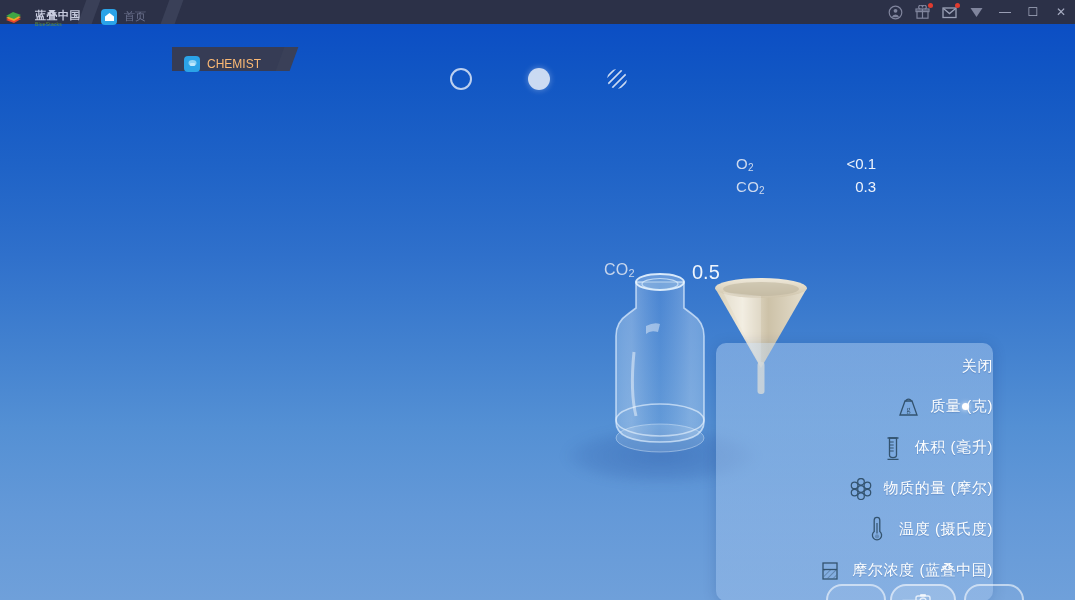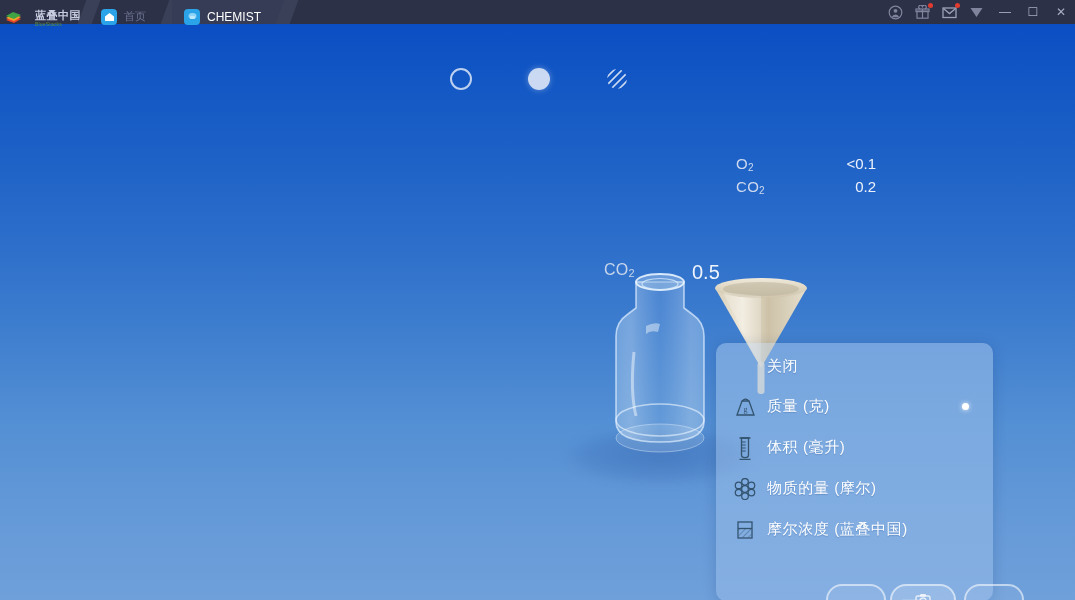--- a/index.html
+++ b/index.html
@@ -33,21 +33,21 @@
 
   .tab {
     position: relative;
     display: flex; align-items: center;
     gap: 7px;
     padding: 9px 26px 0 12px;
     height: 24px;
     color: #9ba1b8;
     font-size: 12px;
   }
-  .tab.active { background: #363c55; color: #ffffff; }
+  .tab.active { background: #363c55; color: #fdba74; margin-top: 47px; }
   .tab .skew-l, .tab .skew-r {
     position: absolute; top: 0; width: 14px; height: 24px;
     background: #3a4058;
     transform: skewX(-20deg);
   }
   .tab .skew-l { left: -7px; }
   .tab .skew-r { right: -7px; }
   .tab-ico {
     width: 16px; height: 16px; border-radius: 4px;
     background: #2ba3e8; flex: none;
@@ -140,20 +140,21 @@
     width: 0; height: 0;
     border-left: 11px solid transparent;
     border-right: 11px solid transparent;
     border-top: 12px solid rgba(176,205,240,.40);
   }
   .mi {
     position: relative;
     height: 41px;
     display: flex; align-items: center;
     padding-left: 14px;
+    justify-content: flex-end;
   }
   .mi .mi-ico {
     width: 30px; height: 30px; flex: none;
     display: flex; align-items: center; justify-content: center;
     margin-right: 7px;
   }
   .mi .mi-ico.blank { visibility: hidden; }
   .mi .mi-lbl {
     font-size: 15px; color: #fdfefe;
     letter-spacing: .6px;
@@ -281,21 +282,21 @@
     </span>
   </div>
 
   <div class="gas">
     <div class="row">
       <span class="lbl">O<sub>2</sub></span>
       <span class="val">&lt;0.1</span>
     </div>
     <div class="row">
       <span class="lbl">CO<sub>2</sub></span>
-      <span class="val">0.2</span>
+      <span class="val">0.3</span>
     </div>
   </div>
 
   <div id="bottle-shadow"></div>
 
   <div id="bottle">
     <svg width="120" height="210" viewBox="0 0 120 210">
       <defs>
         <linearGradient id="glass" x1="0" y1="0" x2="1" y2="0">
           <stop offset="0%" stop-color="#93bbe6" stop-opacity=".55"></stop>
@@ -388,20 +389,31 @@
             <circle cx="19.4" cy="14.6" r="3.3"></circle>
             <circle cx="13" cy="3.8" r="3.3"></circle>
             <circle cx="13" cy="18.2" r="3.3"></circle>
           </g>
         </svg>
       </span>
       <span class="mi-lbl">物质的量 (摩尔)</span>
 
     </div>
 
+    <div class="mi">
+      <span class="mi-ico">
+        <svg width="18" height="27" viewBox="0 0 18 27">
+          <path d="M6.2 4.2 a2.8 2.8 0 0 1 5.6 0 v11.4 a4.6 4.6 0 1 1 -5.6 0 z" fill="none" stroke="#33536f" stroke-width="1.3"></path>
+          <path d="M9 7 v10.4" stroke="#33536f" stroke-width="1.2"></path>
+          <circle cx="9" cy="20.4" r="2.1" fill="#33536f" opacity=".35"></circle>
+        </svg>
+      </span>
+      <span class="mi-lbl">温度 (摄氏度)</span>
+
+    </div>
 
     <div class="mi">
       <span class="mi-ico">
         <svg width="24" height="24" viewBox="0 0 24 24">
           <defs>
             <pattern id="hp" width="4" height="4" patternUnits="userSpaceOnUse" patternTransform="rotate(45)">
               <line x1="0" y1="0" x2="0" y2="4" stroke="#33536f" stroke-width="1"></line>
             </pattern>
           </defs>
           <rect x="5" y="4" width="14" height="16" fill="none" stroke="#33536f" stroke-width="1.3"></rect>

